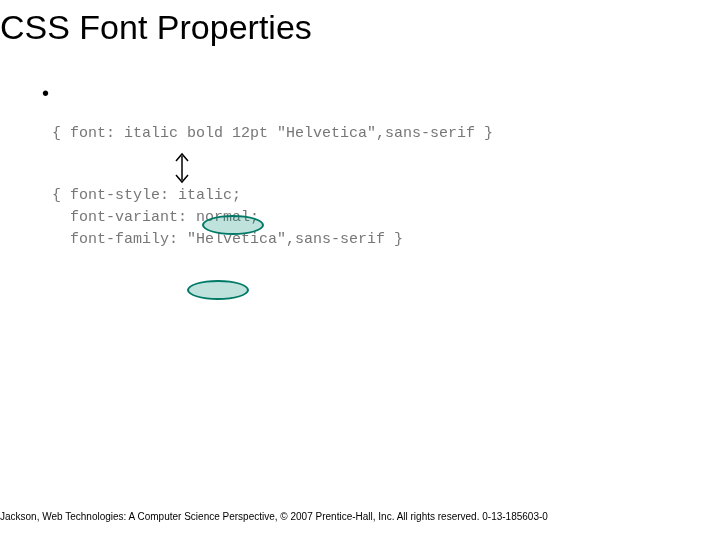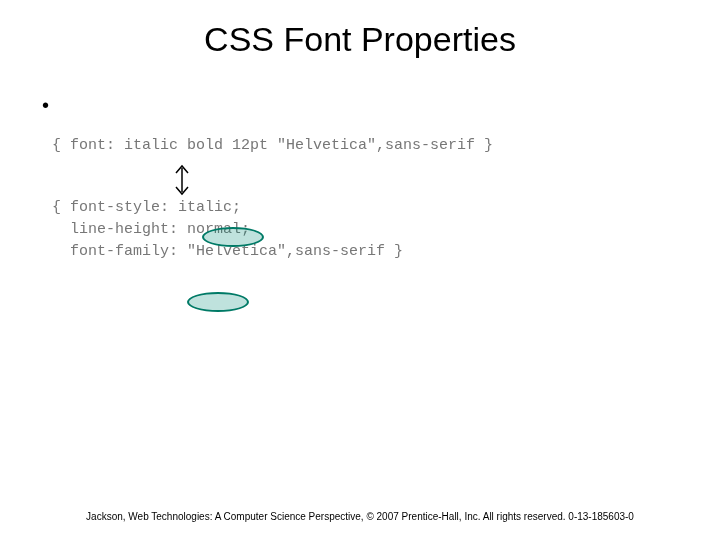--- a/index.html
+++ b/index.html
@@ -5,24 +5,23 @@
   * { margin: 0; padding: 0; box-sizing: border-box; }
   body {
     width: 720px;
     height: 540px;
     background: #fff;
     font-family: Arial, Helvetica, sans-serif;
     position: relative;
     overflow: hidden;
   }
   .title {
-    text-align: center;
     font-size: 34px;
     font-weight: 400;
-    padding-top: 20px;
+    padding-top: 8px;
     color: #000;
   }
   .bullet-row {
     display: flex;
     align-items: baseline;
     margin-top: 36px;
     margin-left: 42px;
     font-size: 24px;
     color: #000;
   }
@@ -64,21 +63,20 @@
     font-size: 15px;
     color: #000;
     line-height: 1.3;
   }
   .annotation .mono { font-size: 15px; }
   .footer {
     position: absolute;
     bottom: 18px;
     left: 0;
     right: 0;
-    text-align: center;
     font-size: 10px;
     color: #000;
   }
 </style>
 </head>
 <body>
 
 <h1 class="title">CSS Font Properties</h1>
 
 <div class="bullet-row">
@@ -92,21 +90,21 @@
     <svg width="20" height="34" viewBox="0 0 20 34">
       <line x1="10" y1="5" x2="10" y2="29" stroke="#000" stroke-width="1.5"></line>
       <polyline points="4,10 10,3 16,10" fill="none" stroke="#000" stroke-width="1.5"></polyline>
       <polyline points="4,24 10,31 16,24" fill="none" stroke="#000" stroke-width="1.5"></polyline>
     </svg>
   </div>
 
   <div style="height:40px"></div>
 
   <div class="code-line">{ font-style: italic;</div>
-  <div class="code-line">  line-height: normal;</div>
+  <div class="code-line">  font-variant: normal;</div>
   <div class="code-line">  font-family: "Helvetica",sans-serif }</div>
 
   <div class="oval oval1"></div>
   <div class="oval oval2"></div>
 
 </div>
 
 <div class="footer">Jackson, Web Technologies: A Computer Science Perspective, © 2007 Prentice-Hall, Inc. All rights reserved. 0-13-185603-0</div>
 
 </body></html>

